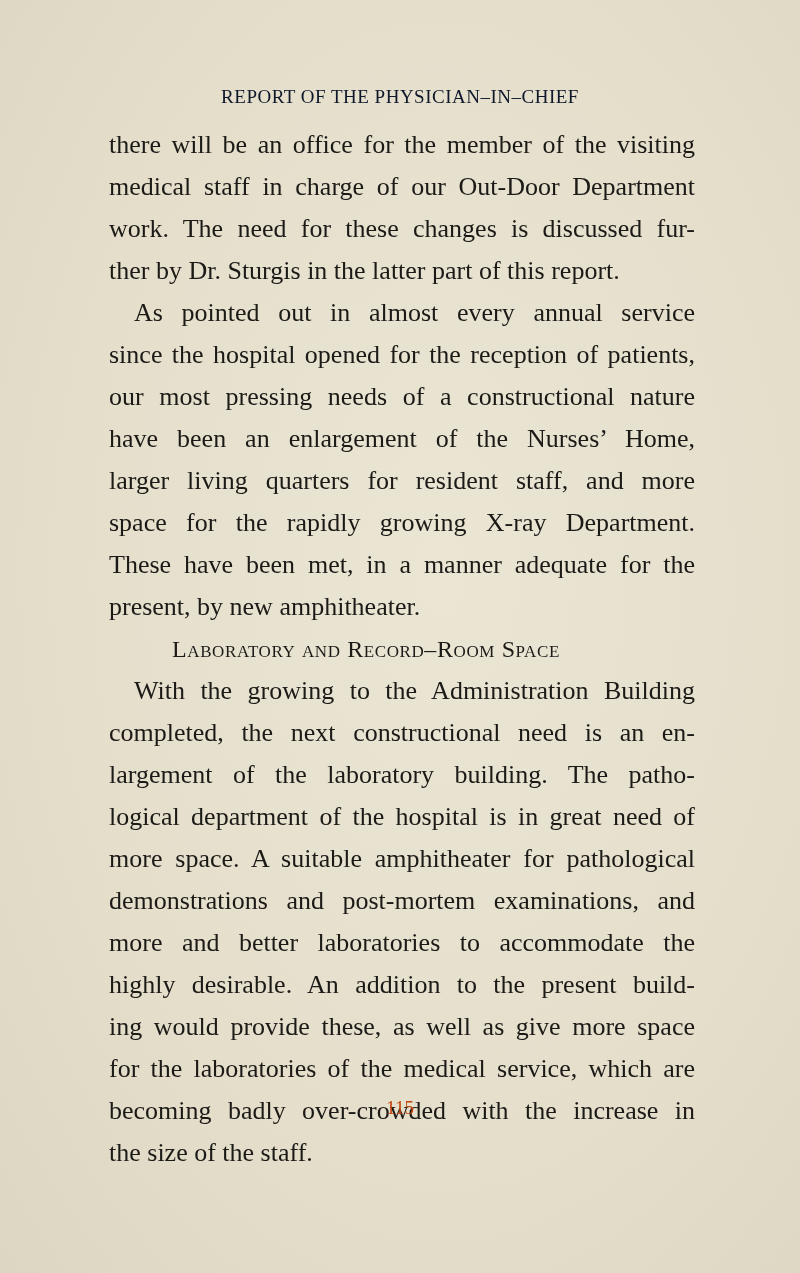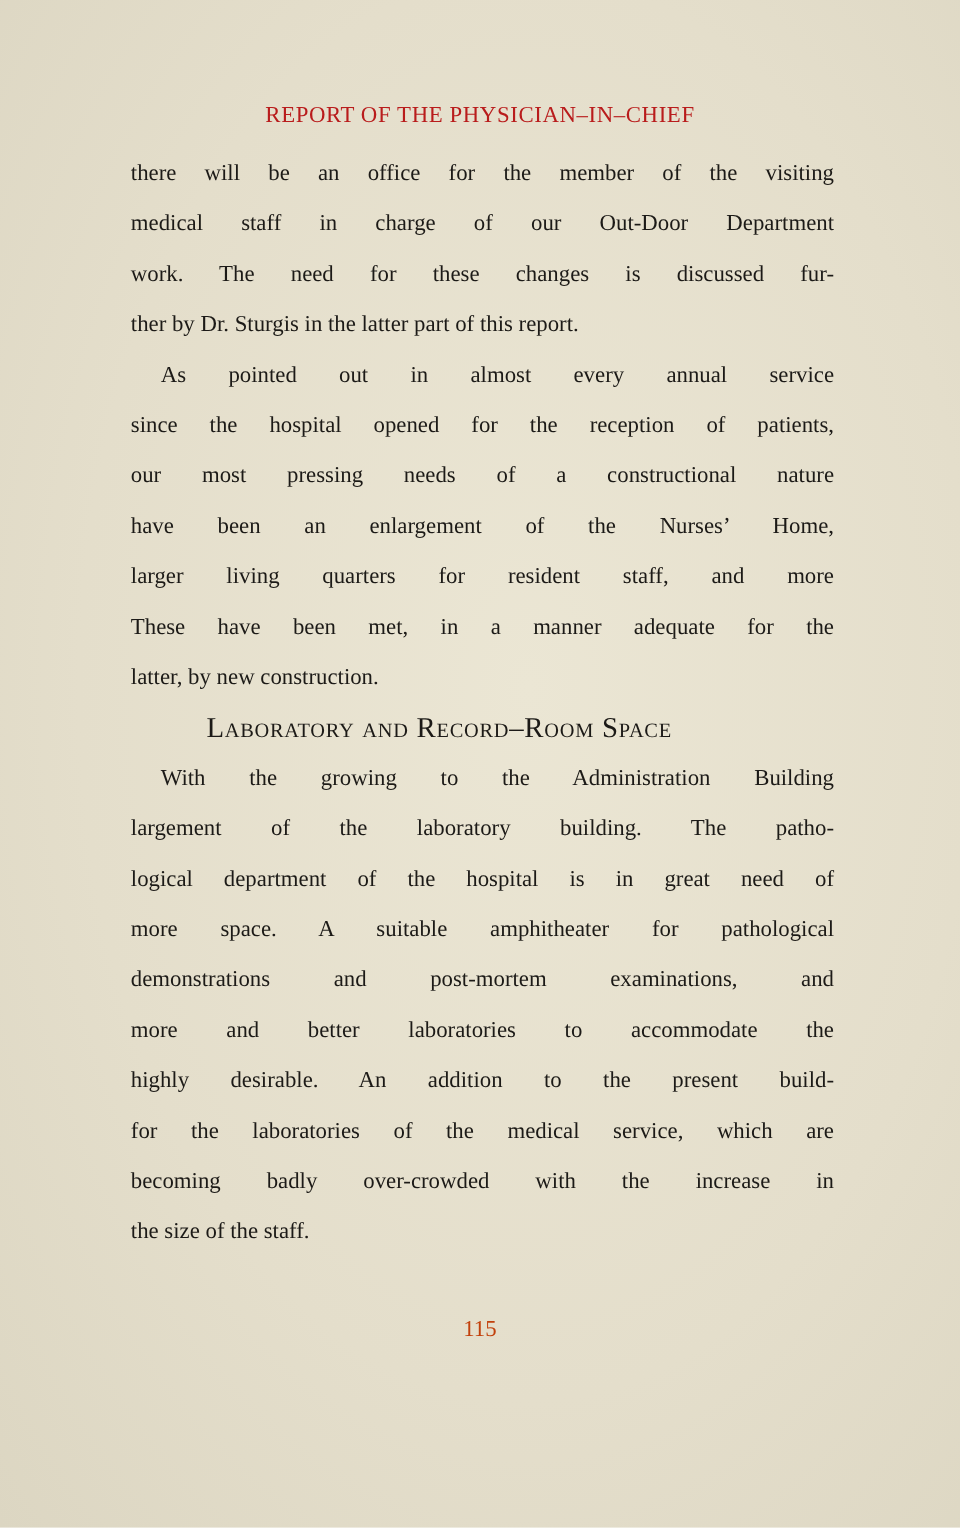--- a/index.html
+++ b/index.html
@@ -24,33 +24,33 @@
       height: 1273px;
     }
     .running-head {
       position: absolute;
       top: 86px;
       left: 0;
       width: 800px;
       text-align: center;
       font-size: 19px;
       letter-spacing: 0.5px;
-      color: #b91c1c;
+      color: #0f172a;
     }
     .text-block {
       position: absolute;
       left: 109px;
       top: 124px;
       width: 586px;
     }
     .line {
       display: block;
       height: 42px;
       line-height: 42px;
-      font-size: 19px;
+      font-size: 26px;
       white-space: nowrap;
       text-align: justify;
       text-align-last: justify;
     }
     .line.last {
       text-align-last: left;
     }
     .line.indent {
       padding-left: 25px;
     }
@@ -87,34 +87,37 @@
       <span class="line">medical staff in charge of our Out-Door Department</span>
       <span class="line">work.  The need for these changes is discussed fur-</span>
       <span class="line last">ther by Dr. Sturgis in the latter part of this report.</span>
     </div>
     <div>
       <span class="line indent">As pointed out in almost every annual service</span>
       <span class="line">since the hospital opened for the reception of patients,</span>
       <span class="line">our most pressing needs of a constructional nature</span>
       <span class="line">have been an enlargement of the Nurses’ Home,</span>
       <span class="line">larger living quarters for resident staff, and more</span>
+      <span class="line">space for the rapidly growing X-ray Department.</span>
       <span class="line">These have been met, in a manner adequate for the</span>
-      <span class="line last">latter, by new construction.</span>
+      <span class="line last">present, by new amphitheater.</span>
     </div>
 
     <div class="section-heading">Laboratory and Record–Room Space</div>
 
     <div>
       <span class="line indent">With the growing to the Administration Building</span>
+      <span class="line">completed, the next constructional need is an en-</span>
       <span class="line">largement of the laboratory building.  The patho-</span>
       <span class="line">logical department of the hospital is in great need of</span>
       <span class="line">more space.  A suitable amphitheater for pathological</span>
       <span class="line">demonstrations and post-mortem examinations, and</span>
       <span class="line">more and better laboratories to accommodate the</span>
       <span class="line">highly desirable.  An addition to the present build-</span>
+      <span class="line">ing would provide these, as well as give more space</span>
       <span class="line">for the laboratories of the medical service, which are</span>
       <span class="line">becoming badly over-crowded with the increase in</span>
       <span class="line last">the size of the staff.</span>
     </div>
 
   </div>
 
   <div class="folio">115</div>
 </div>
 

